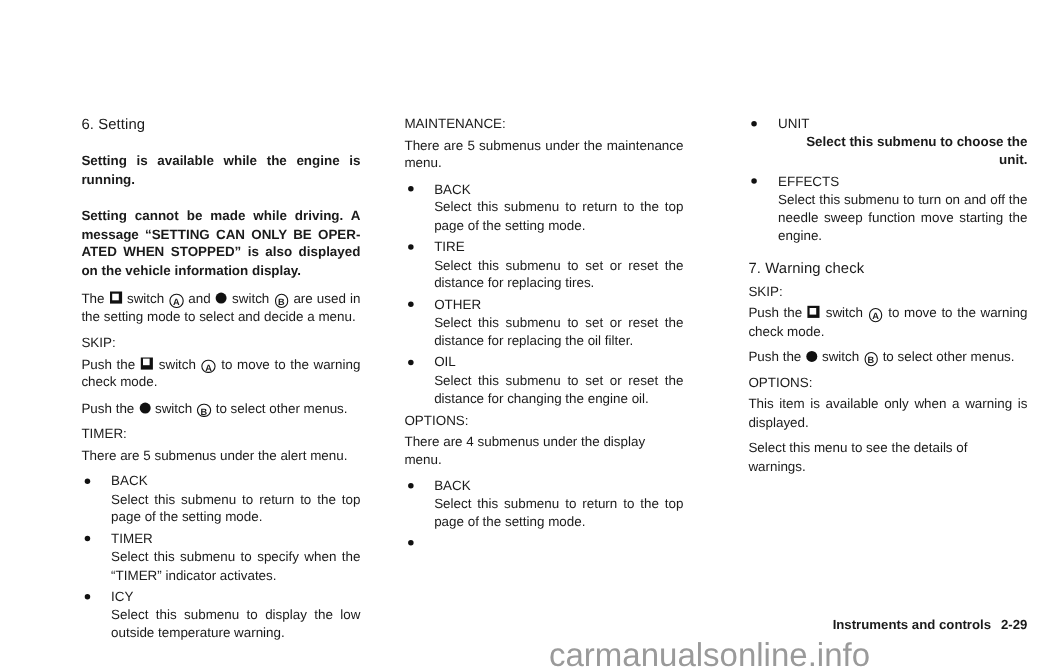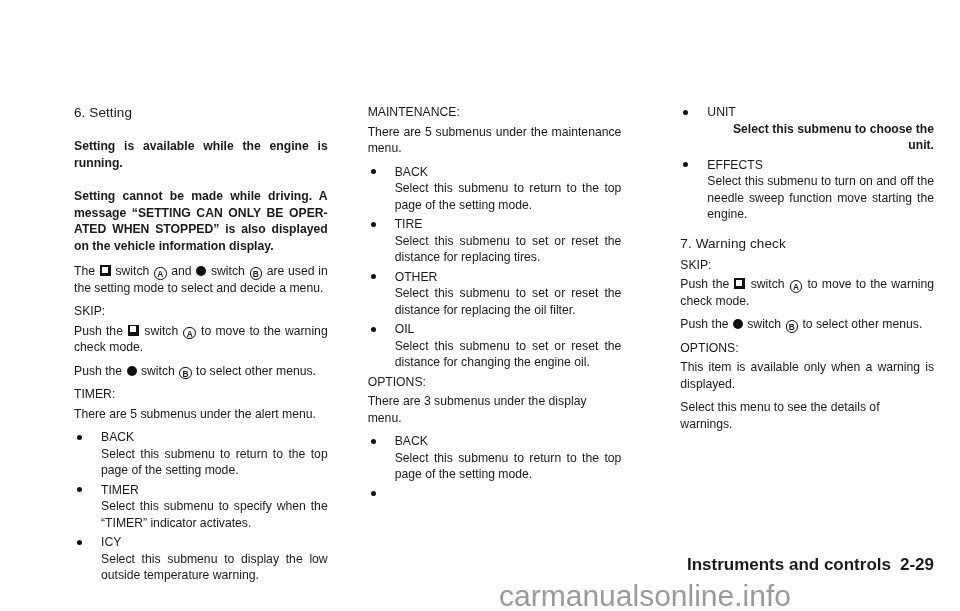--- a/index.html
+++ b/index.html
@@ -142,21 +142,21 @@
     vertical-align: -2px;
     margin: 0 1px;
     box-sizing: border-box;
   }
 
   
   .footer {
     position: absolute;
     right: 26px;
     bottom: 36px;
-    font-size: 17px;
+    font-size: 12px;
     font-weight: bold;
     white-space: nowrap;
   }
   .footer .pg { margin-left: 9px; font-weight: bold; }
 
   .watermark {
     position: absolute;
     left: 0; right: 0;
     bottom: -2px;
     text-align: center;
@@ -261,21 +261,21 @@
         </li>
         <li>
           <span class="bullet"></span>
           <p class="item-title">OIL</p>
           <p class="item-desc">Select this submenu to set or reset the distance for changing the engine oil.</p>
         </li>
       </ul>
 
       <h3 class="sub-head">OPTIONS:</h3>
 
-      <p class="body noj">There are 3 submenus under the display menu.</p>
+      <p class="body noj">There are 4 submenus under the display menu.</p>
 
       <ul class="blist">
         <li>
           <span class="bullet"></span>
           <p class="item-title">BACK</p>
           <p class="item-desc">Select this submenu to return to the top page of the setting mode.</p>
         </li>
         <li>
           <span class="bullet"></span>
         </li>

